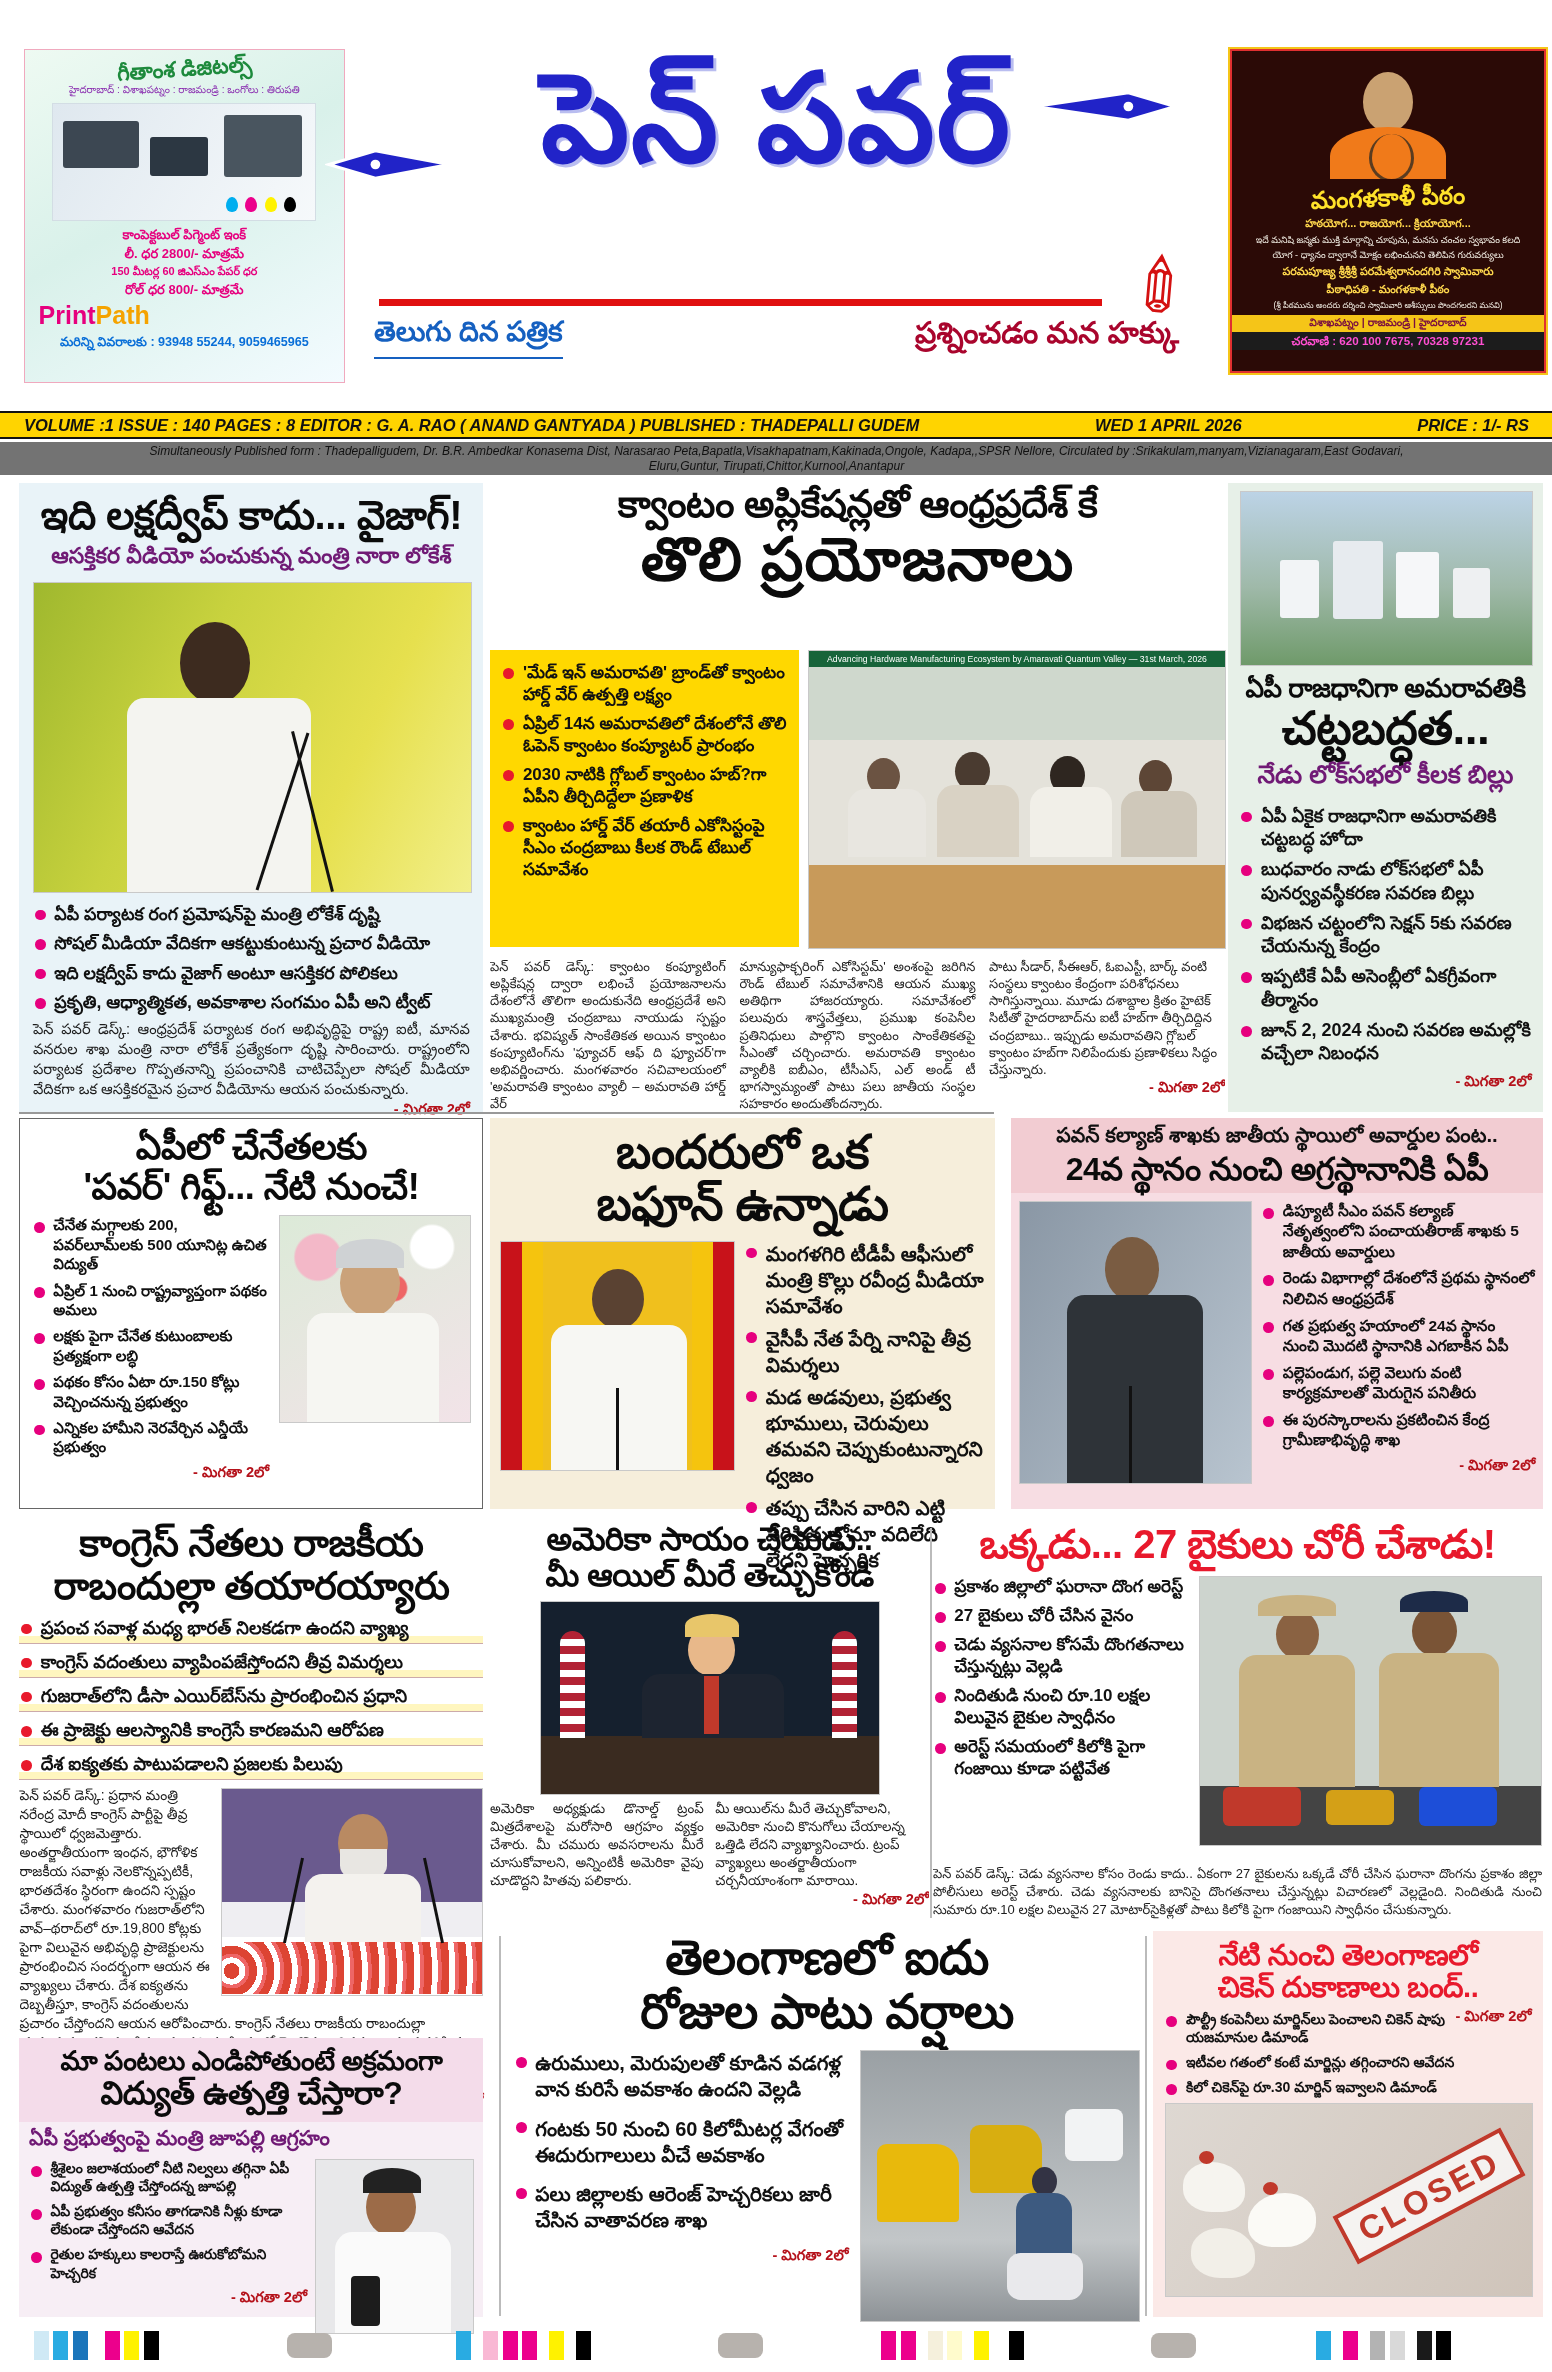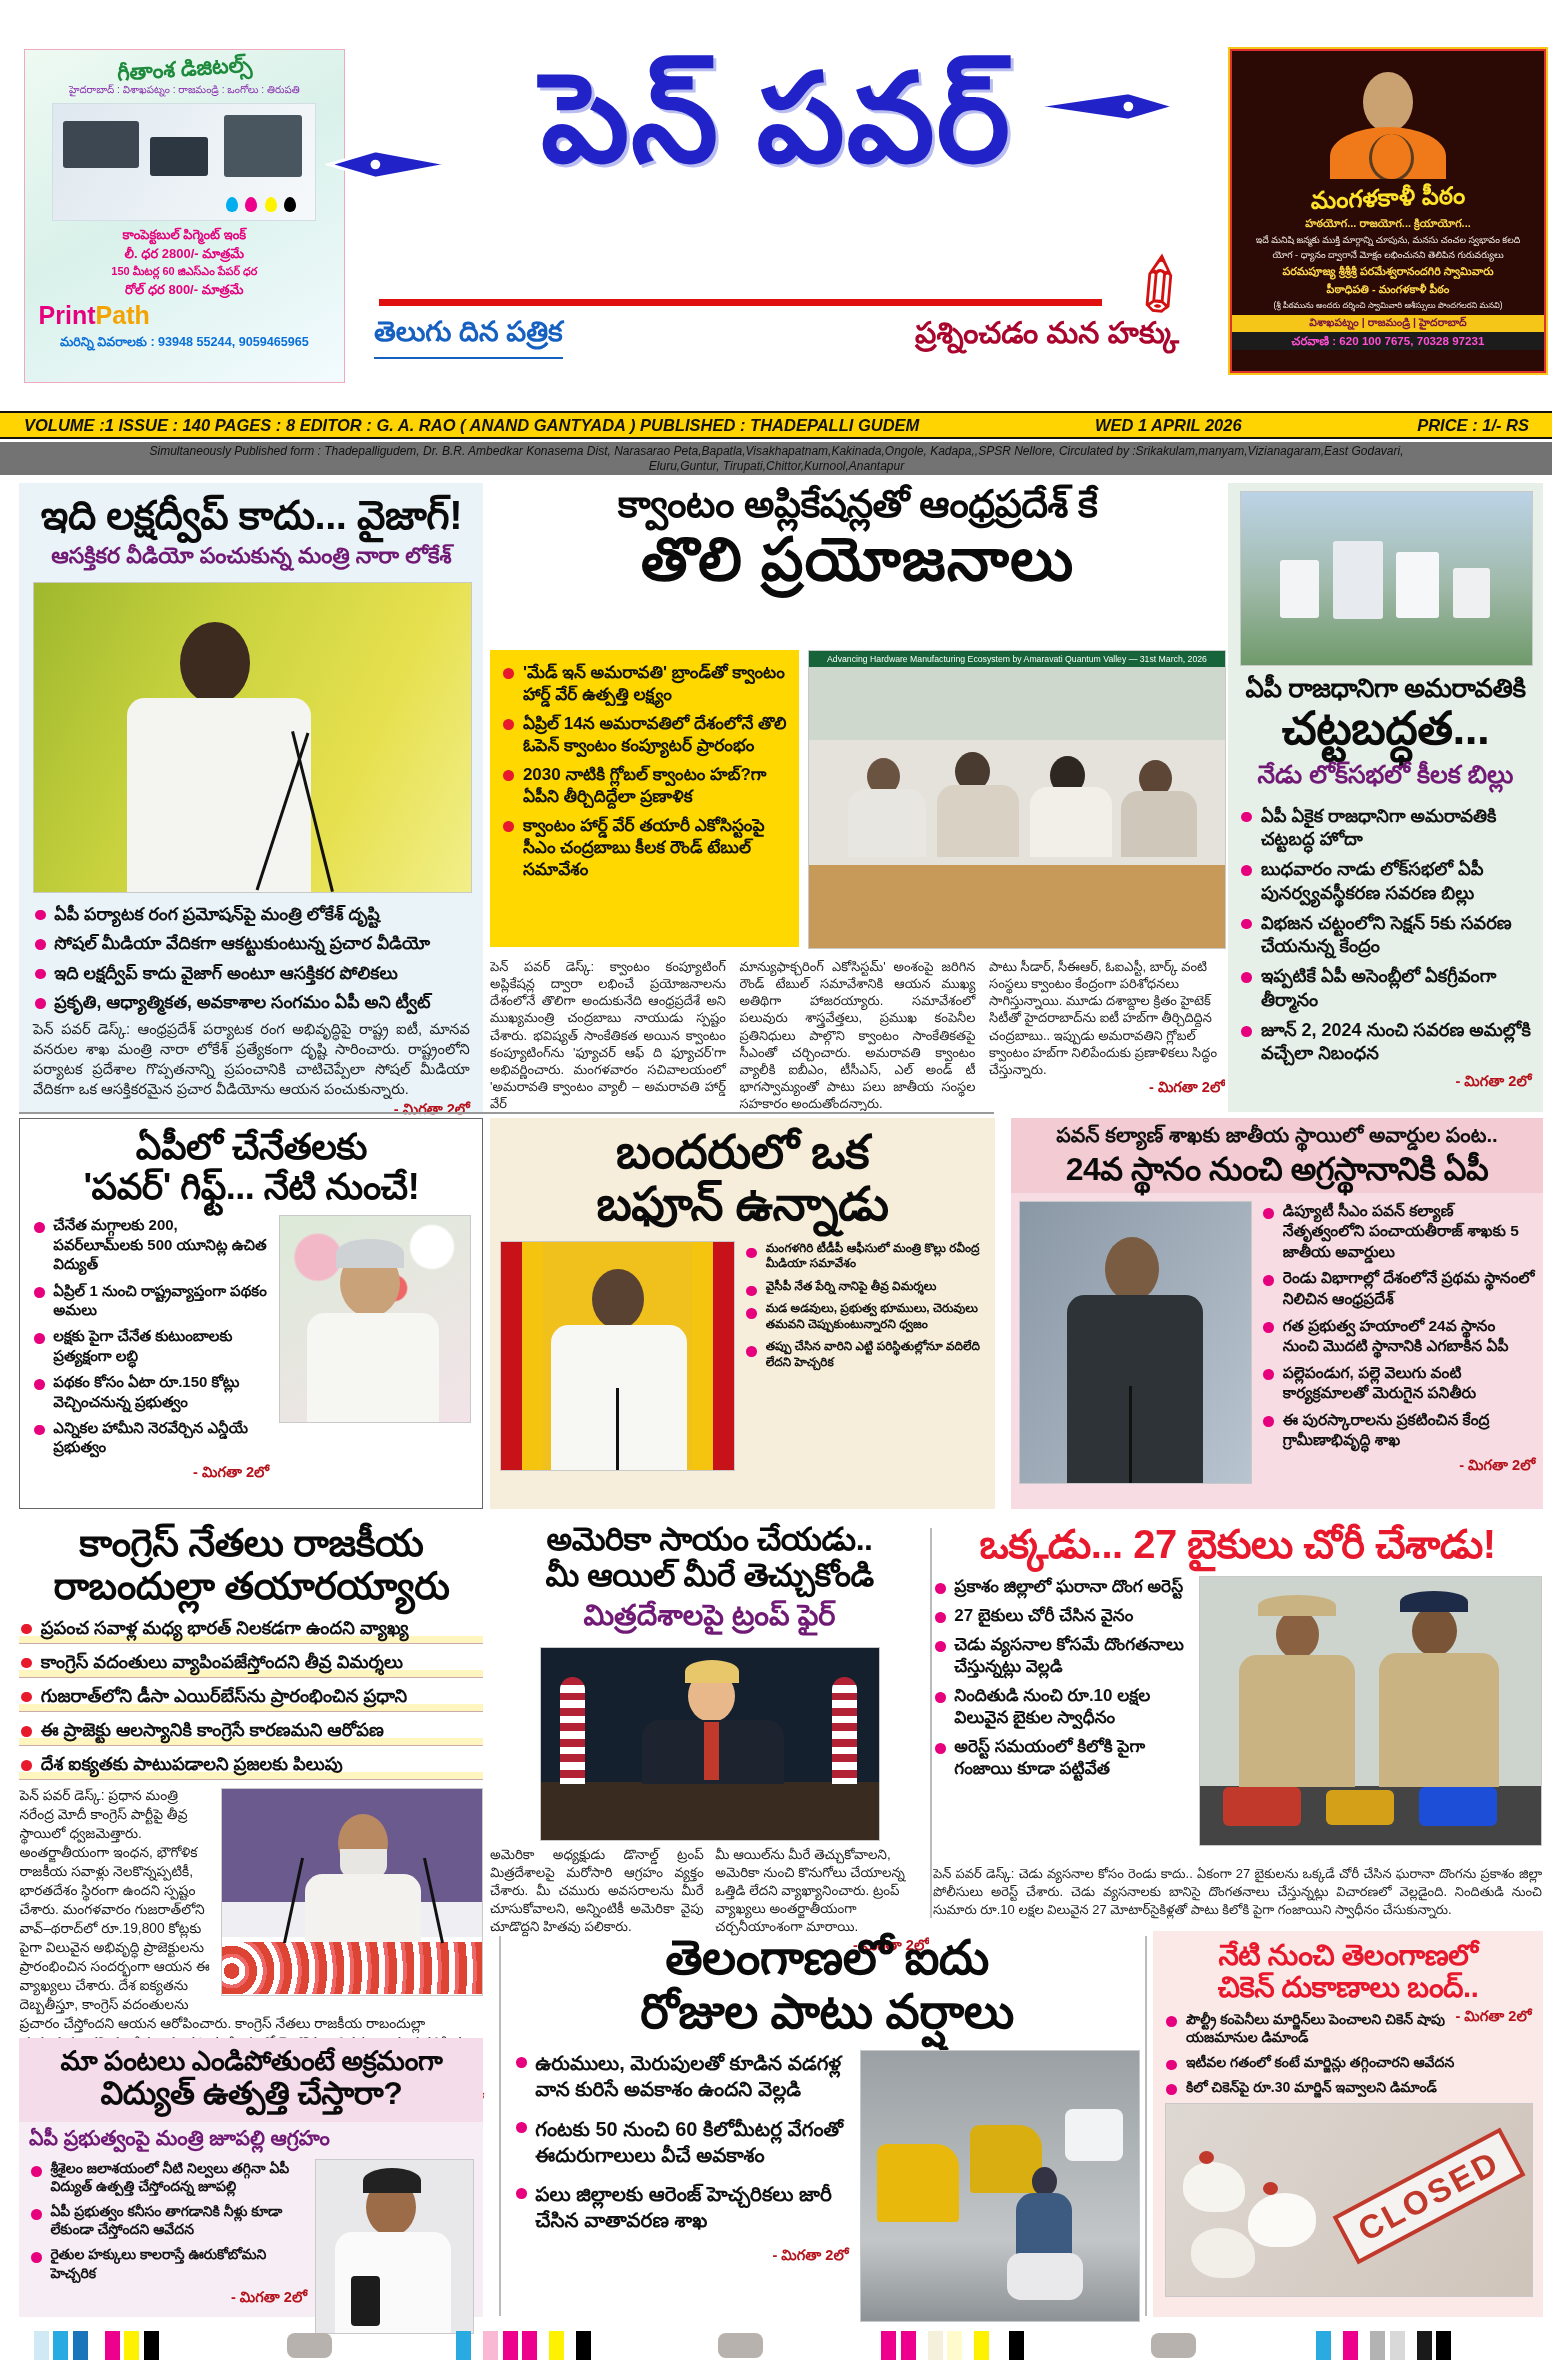--- a/index.html
+++ b/index.html
@@ -84,21 +84,21 @@
   
   #a-han{left:19.4px;top:1118px;width:464px;height:391px;border:1.9px solid #666;background:#fff;padding:7.8px 11.6px;box-sizing:border-box;}
   #a-han .hd{font-size:36px;}
   #han-flex{display:flex;gap:9.7px;margin-top:7.8px;}
   #a-han ul{font-size:15px;font-weight:bold;flex:1;}
   #han-ph{width:190px;height:206px;flex:none;}
   #a-buf{left:490px;top:1118px;width:505px;height:391px;background:#f6eedb;padding:7.8px 9.7px;box-sizing:border-box;}
   #a-buf .hd{font-size:47px;}
   #buf-flex{display:flex;gap:9.7px;margin-top:9.7px;}
   #buf-ph{width:233px;height:228px;flex:none;}
-  #a-buf ul{font-size:12px;font-weight:bold;flex:1;}
+  #a-buf ul{font-size:20px;font-weight:bold;flex:1;}
   #a-awd{left:1011px;top:1118px;width:532px;height:391px;background:#f7dde3;box-sizing:border-box;}
   #awd-top{background:#f2ccd2;padding:5.8px 7.8px;}
   #awd-top .kick{font-size:20.4px;font-weight:bold;text-align:center;}
   #awd-top .hd{font-size:32px;}
   #awd-flex{display:flex;gap:9.7px;padding:7.8px;}
   #awd-ph{width:231px;height:281px;flex:none;}
   #a-awd ul{font-size:15.5px;font-weight:bold;flex:1;}
   
   #a-con{left:19.4px;top:1522px;width:464px;height:507px;}
   #a-con .hd{font-size:38px;}
@@ -378,21 +378,20 @@
       <span class="body-t">కాంగ్రెస్ నేతలు రాజకీయ రాబందుల్లా తయారయ్యారని మండిపడ్డారు. పశ్చిమాసియాలో నెలకొన్న ఉద్రిక్తతలు, యుద్ధ పరిస్థితుల కారణంగా ప్రపంచ ఇంధన సరఫరాపై తీవ్ర ప్రభావం పడుతోందని మోదీ అన్నారు. “ప్రపంచంలోని ఎన్నో దేశాలు</span>
       <div class="more">- మిగతా 2లో</div>
     </div>
   </div>
 
   <div class="vr" style="left:930px;top:1528px;height:390px;"></div>
 
   <div class="abs" id="a-tru">
     <div class="hd">అమెరికా సాయం చేయడు..</div>
     <div class="hd">మీ ఆయిల్ మీరే తెచ్చుకోండి</div>
-    <div class="sub">మిత్రదేశాలపై ట్రంప్ ఫైర్</div>
     <div class="ph" id="tru-ph" style="background:linear-gradient(180deg,#15202e 0 70%,#3a2b20 70% 100%);">
       <div class="torso" style="left:19.4px;top:29px;width:25px;height:107px;background:repeating-linear-gradient(180deg,#b22234 0 7.8px,#fff 7.8px 15.5px);"></div>
       <div class="torso" style="left:291px;top:29px;width:25px;height:107px;background:repeating-linear-gradient(180deg,#b22234 0 7.8px,#fff 7.8px 15.5px);"></div>
       <div class="head" style="left:147px;top:21.3px;width:47px;height:52px;background:#e8b88a;"></div>
       <div class="head" style="left:144px;top:11.6px;width:54px;height:23px;background:#e8c66a;border-radius:50% 50% 0 0;"></div>
       <div class="torso" style="left:101px;top:72px;width:142px;height:64px;background:#1d2430;"></div>
       <div class="torso" style="left:163px;top:74px;width:15.5px;height:58px;background:#c0392b;border-radius:0;"></div>
     </div>
     <div id="tru-body">
       <div class="body-t" style="flex:1;">అమెరికా అధ్యక్షుడు డొనాల్డ్ ట్రంప్ మిత్రదేశాలపై మరోసారి ఆగ్రహం వ్యక్తం చేశారు. మీ చమురు అవసరాలను మీరే చూసుకోవాలని, అన్నింటికీ అమెరికా వైపు చూడొద్దని హితవు పలికారు.</div>

